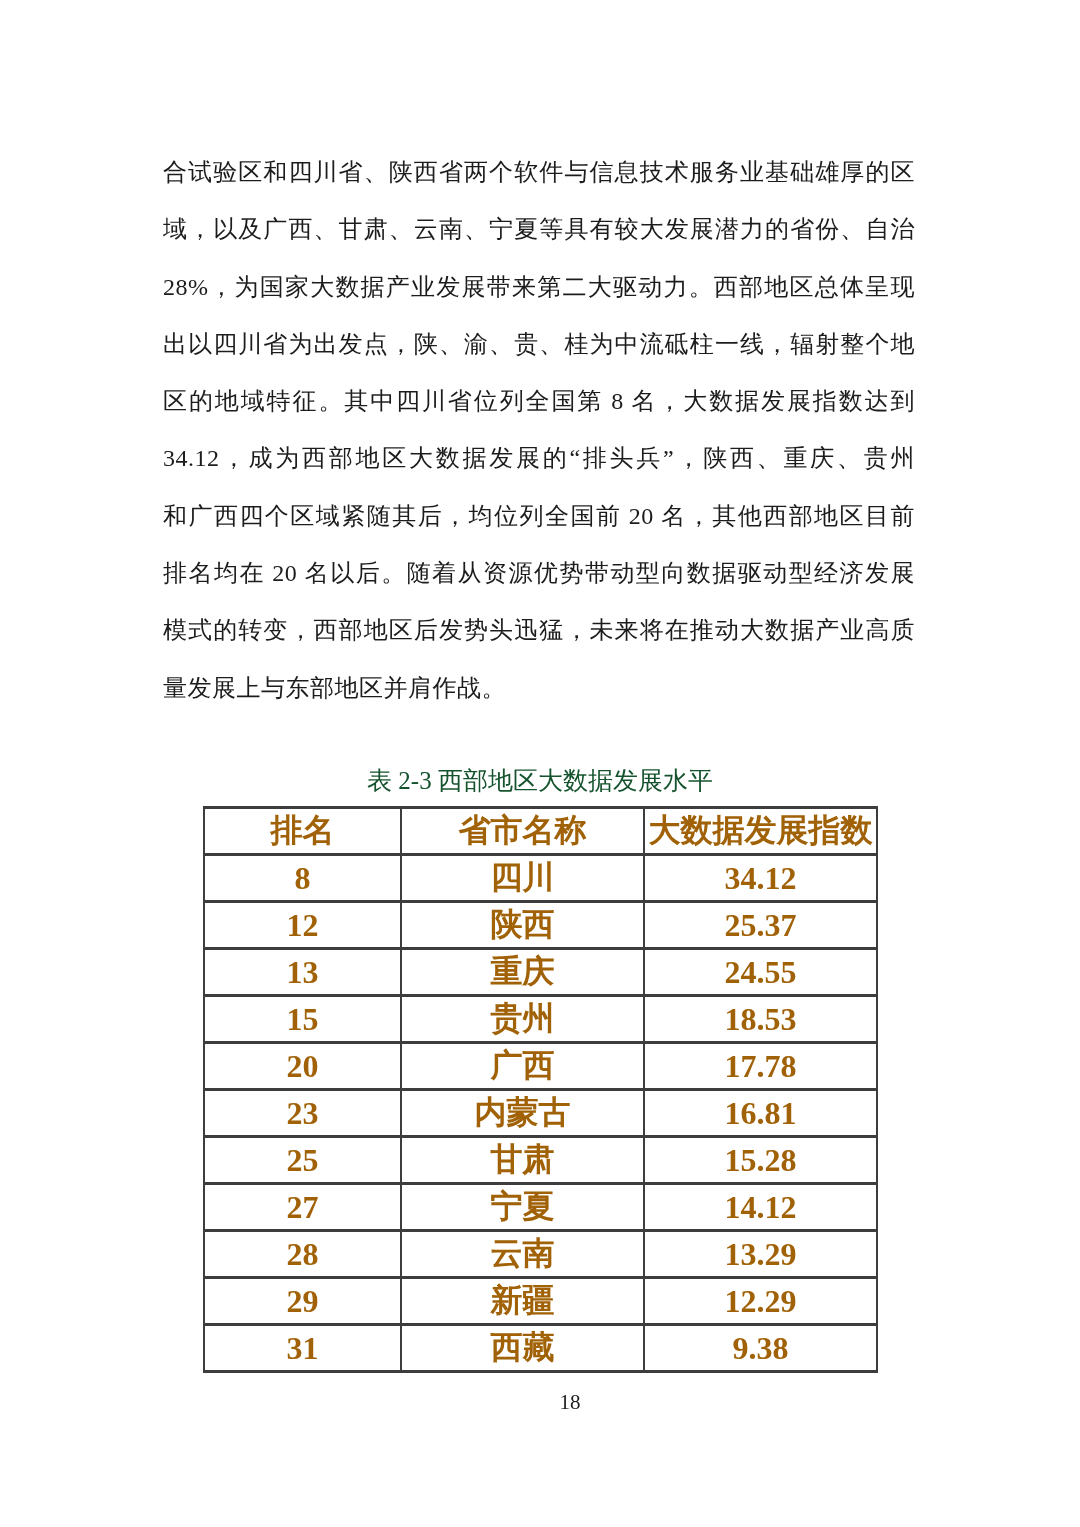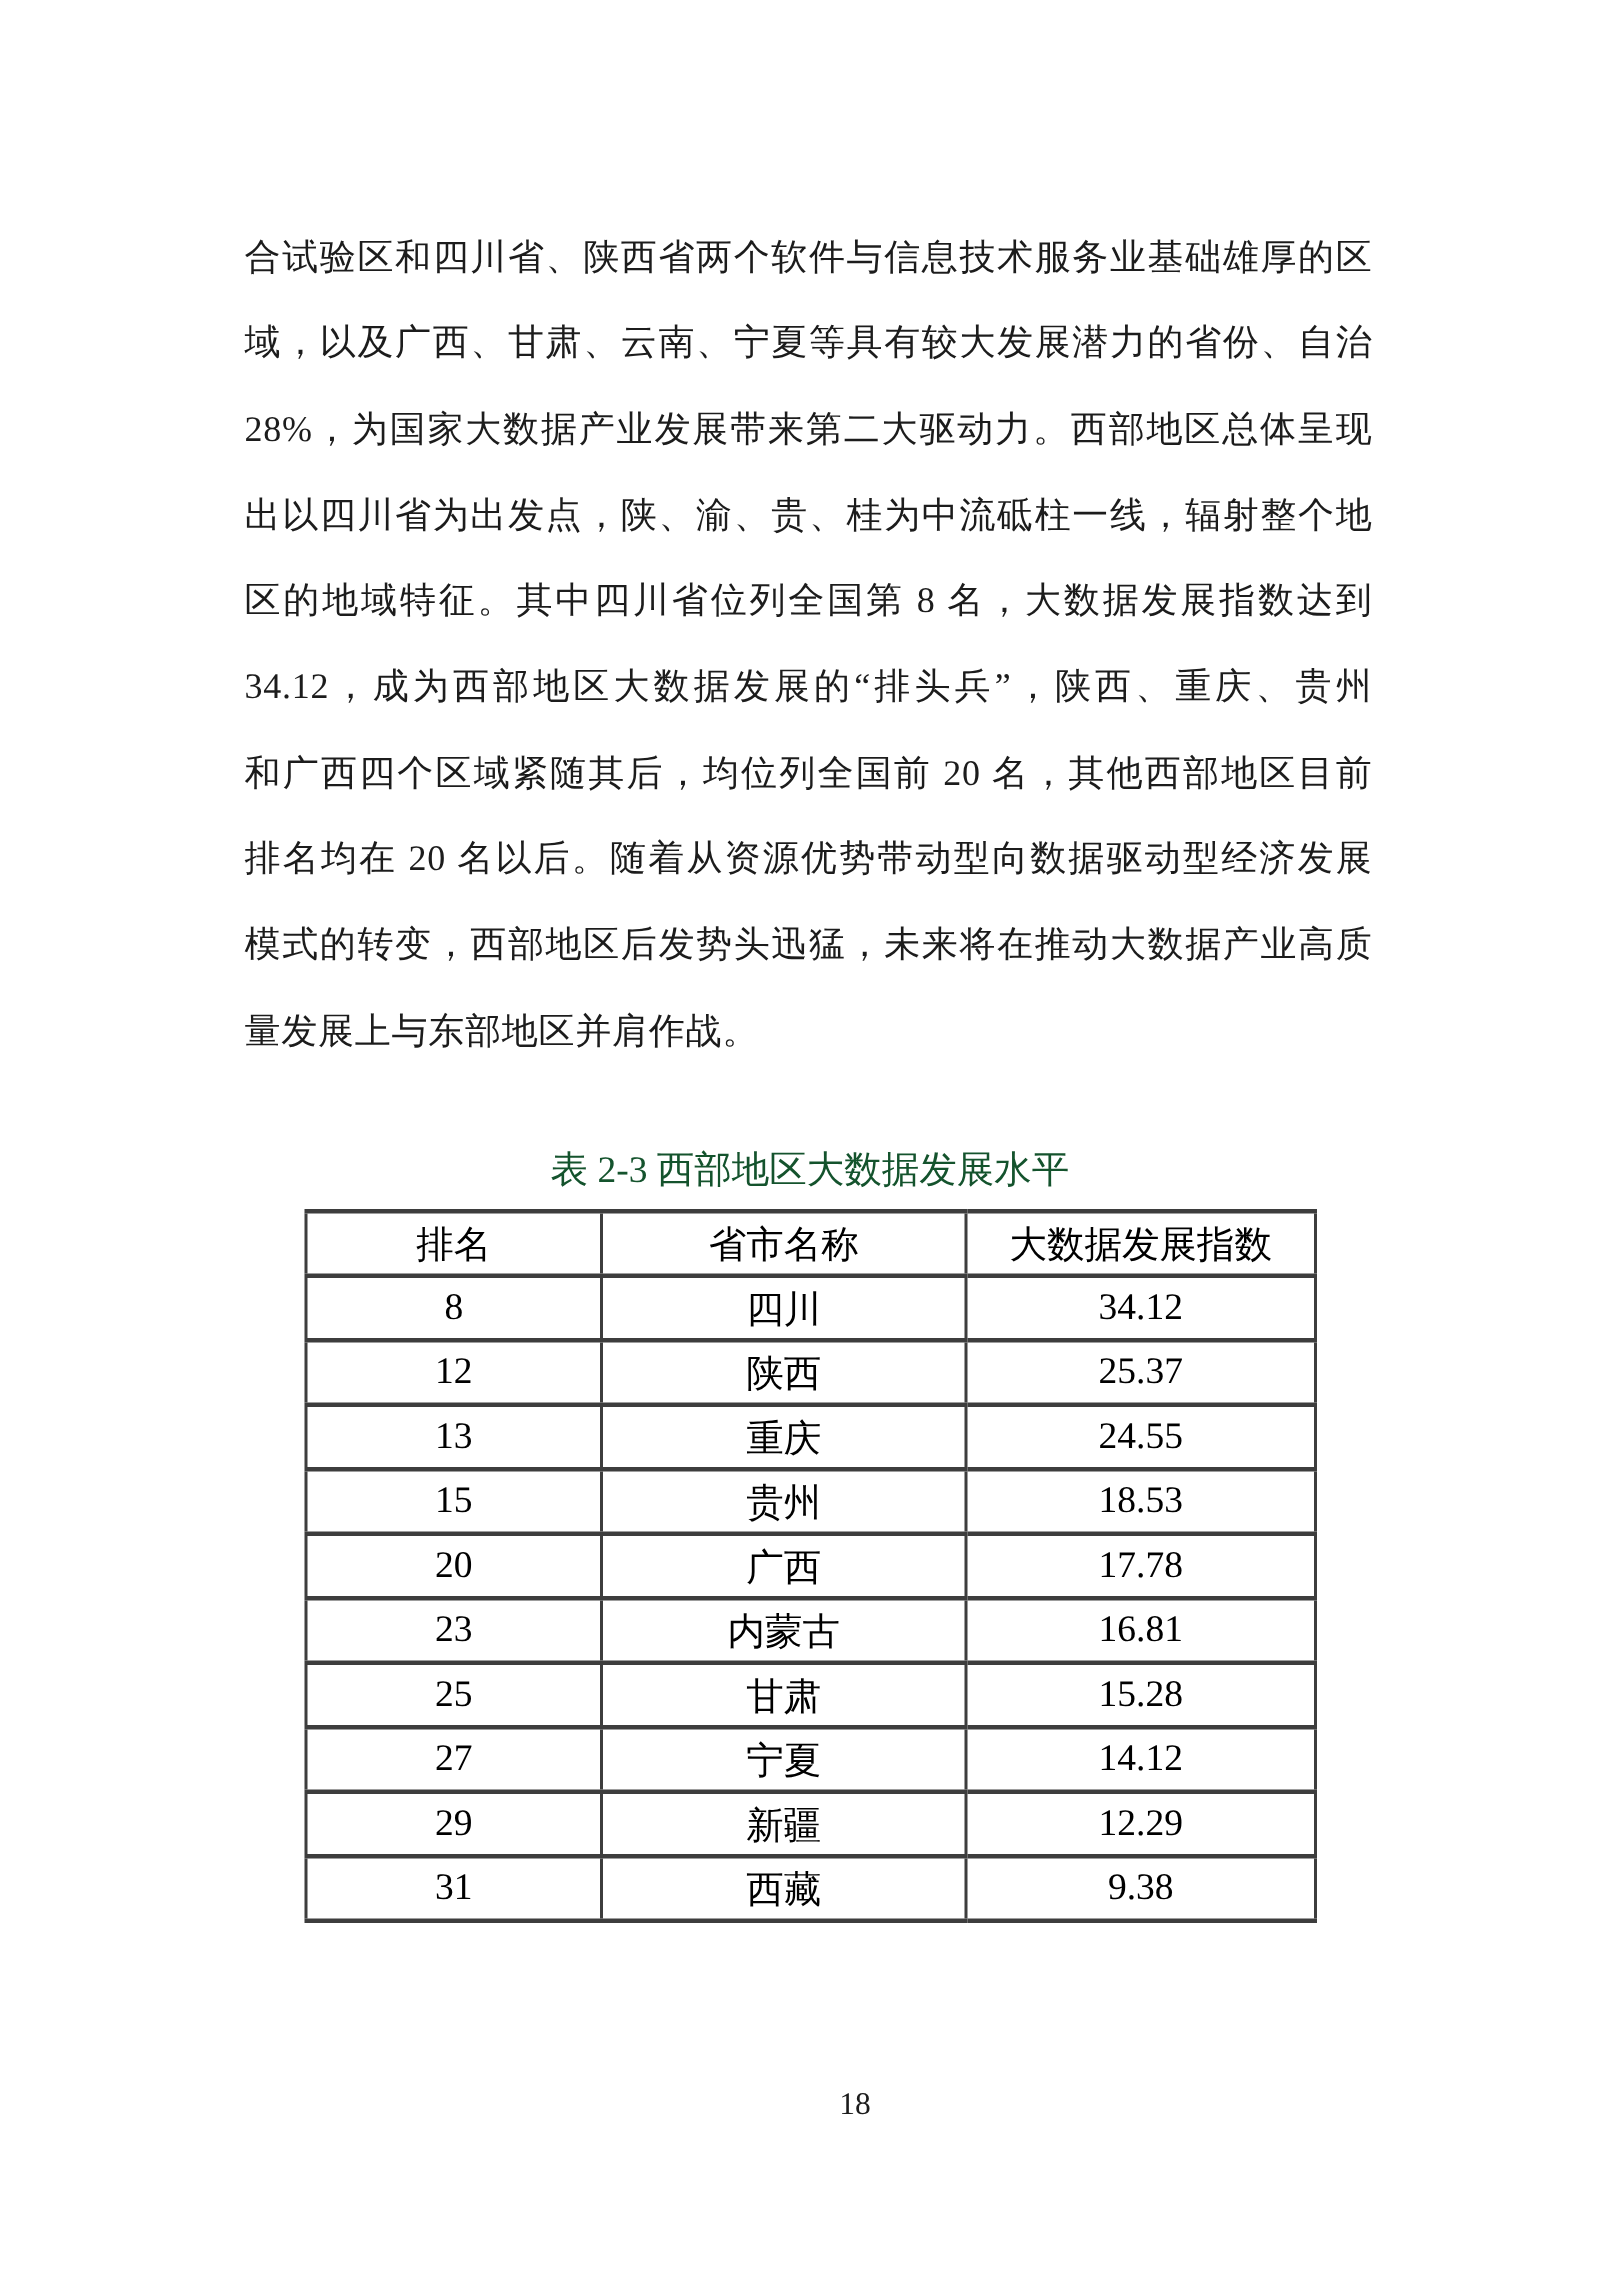--- a/index.html
+++ b/index.html
@@ -53,23 +53,23 @@
     border-collapse: collapse;
     table-layout: fixed;
   }
   .doc-table th, .doc-table td {
     border: 2px solid #3d3d3d;
     border-top-width: 3px;
     border-bottom-width: 3px;
     height: 40px;
     text-align: center;
     vertical-align: middle;
-    font-size: 25px;
-    font-weight: normal;
-    color: #000000;
+    font-size: 32px;
+    font-weight: bold;
+    color: #a16207;
     padding: 0;
   }
   .page-number {
     position: absolute;
     left: 0;
     top: 1390px;
     width: 1080px;
     text-align: center;
     font-size: 21px;
     color: #1c1c1c;
@@ -144,20 +144,25 @@
         <td>25</td>
         <td>甘肃</td>
         <td>15.28</td>
       </tr>
       <tr>
         <td>27</td>
         <td>宁夏</td>
         <td>14.12</td>
       </tr>
       <tr>
+        <td>28</td>
+        <td>云南</td>
+        <td>13.29</td>
+      </tr>
+      <tr>
         <td>29</td>
         <td>新疆</td>
         <td>12.29</td>
       </tr>
       <tr>
         <td>31</td>
         <td>西藏</td>
         <td>9.38</td>
       </tr>
     </tbody>

